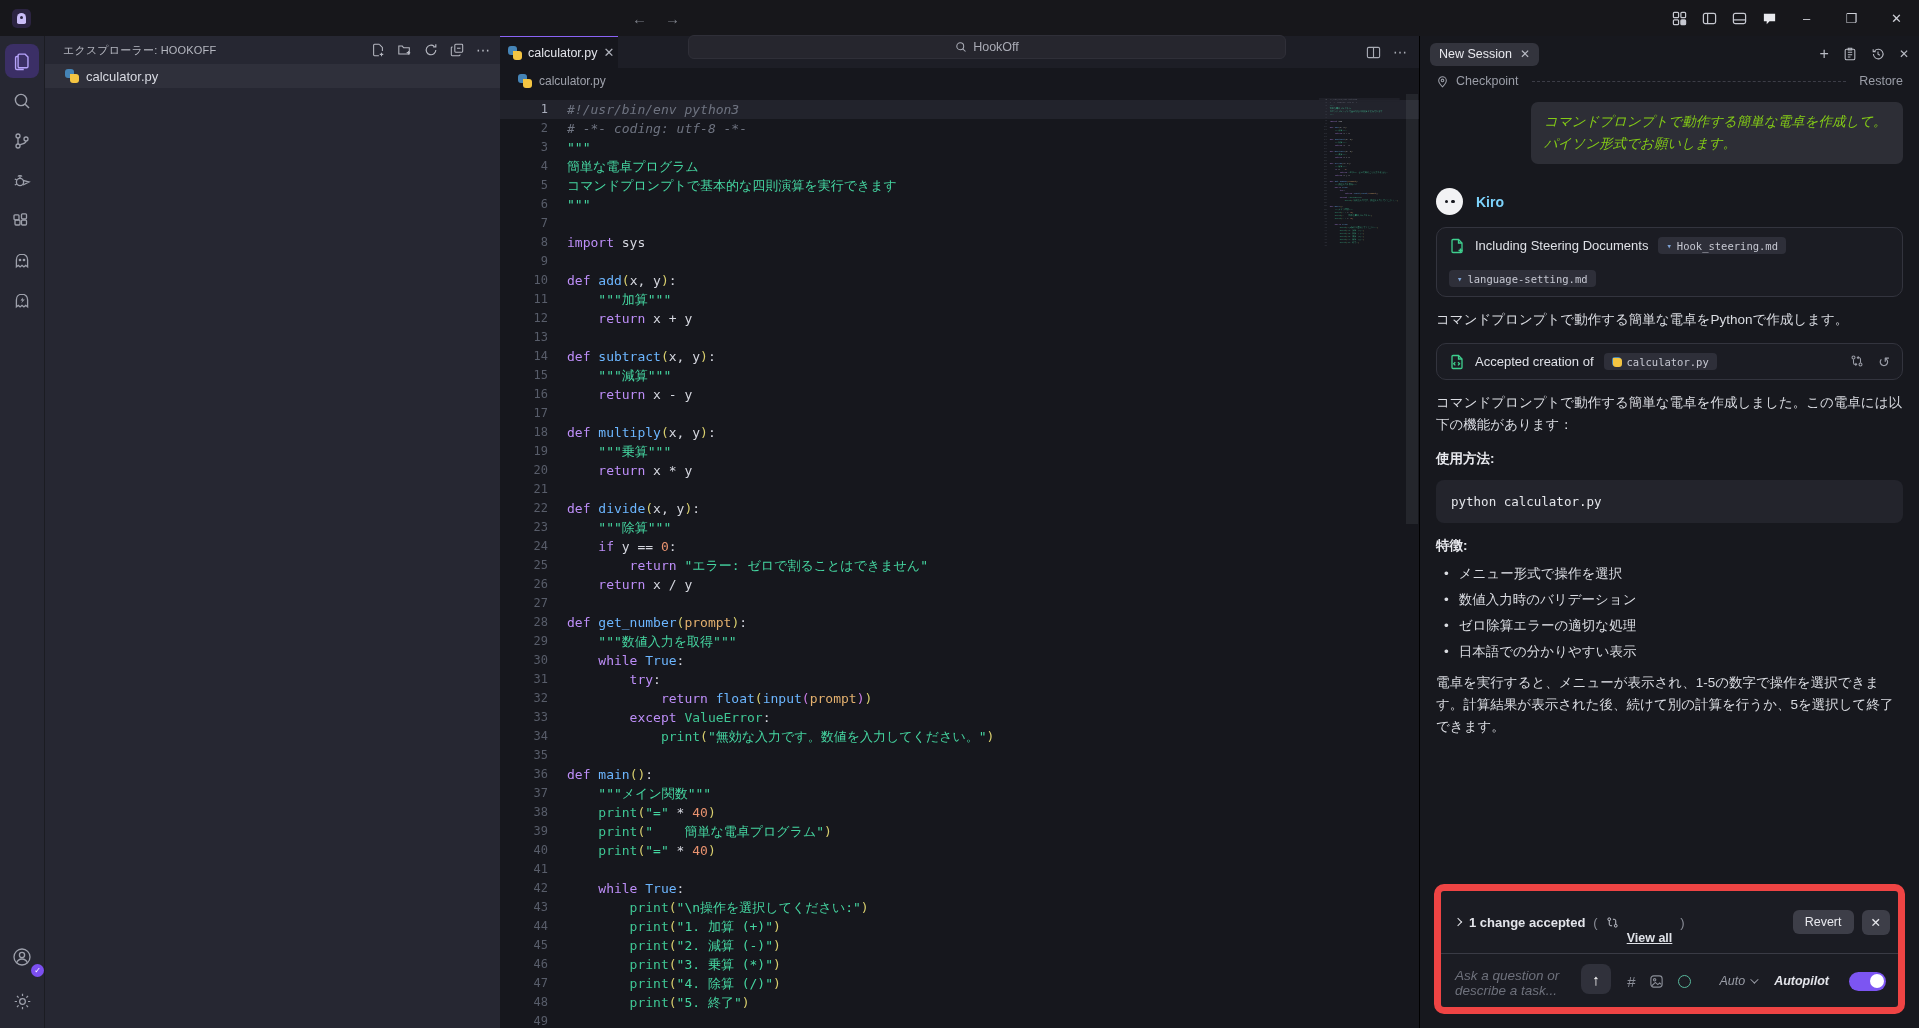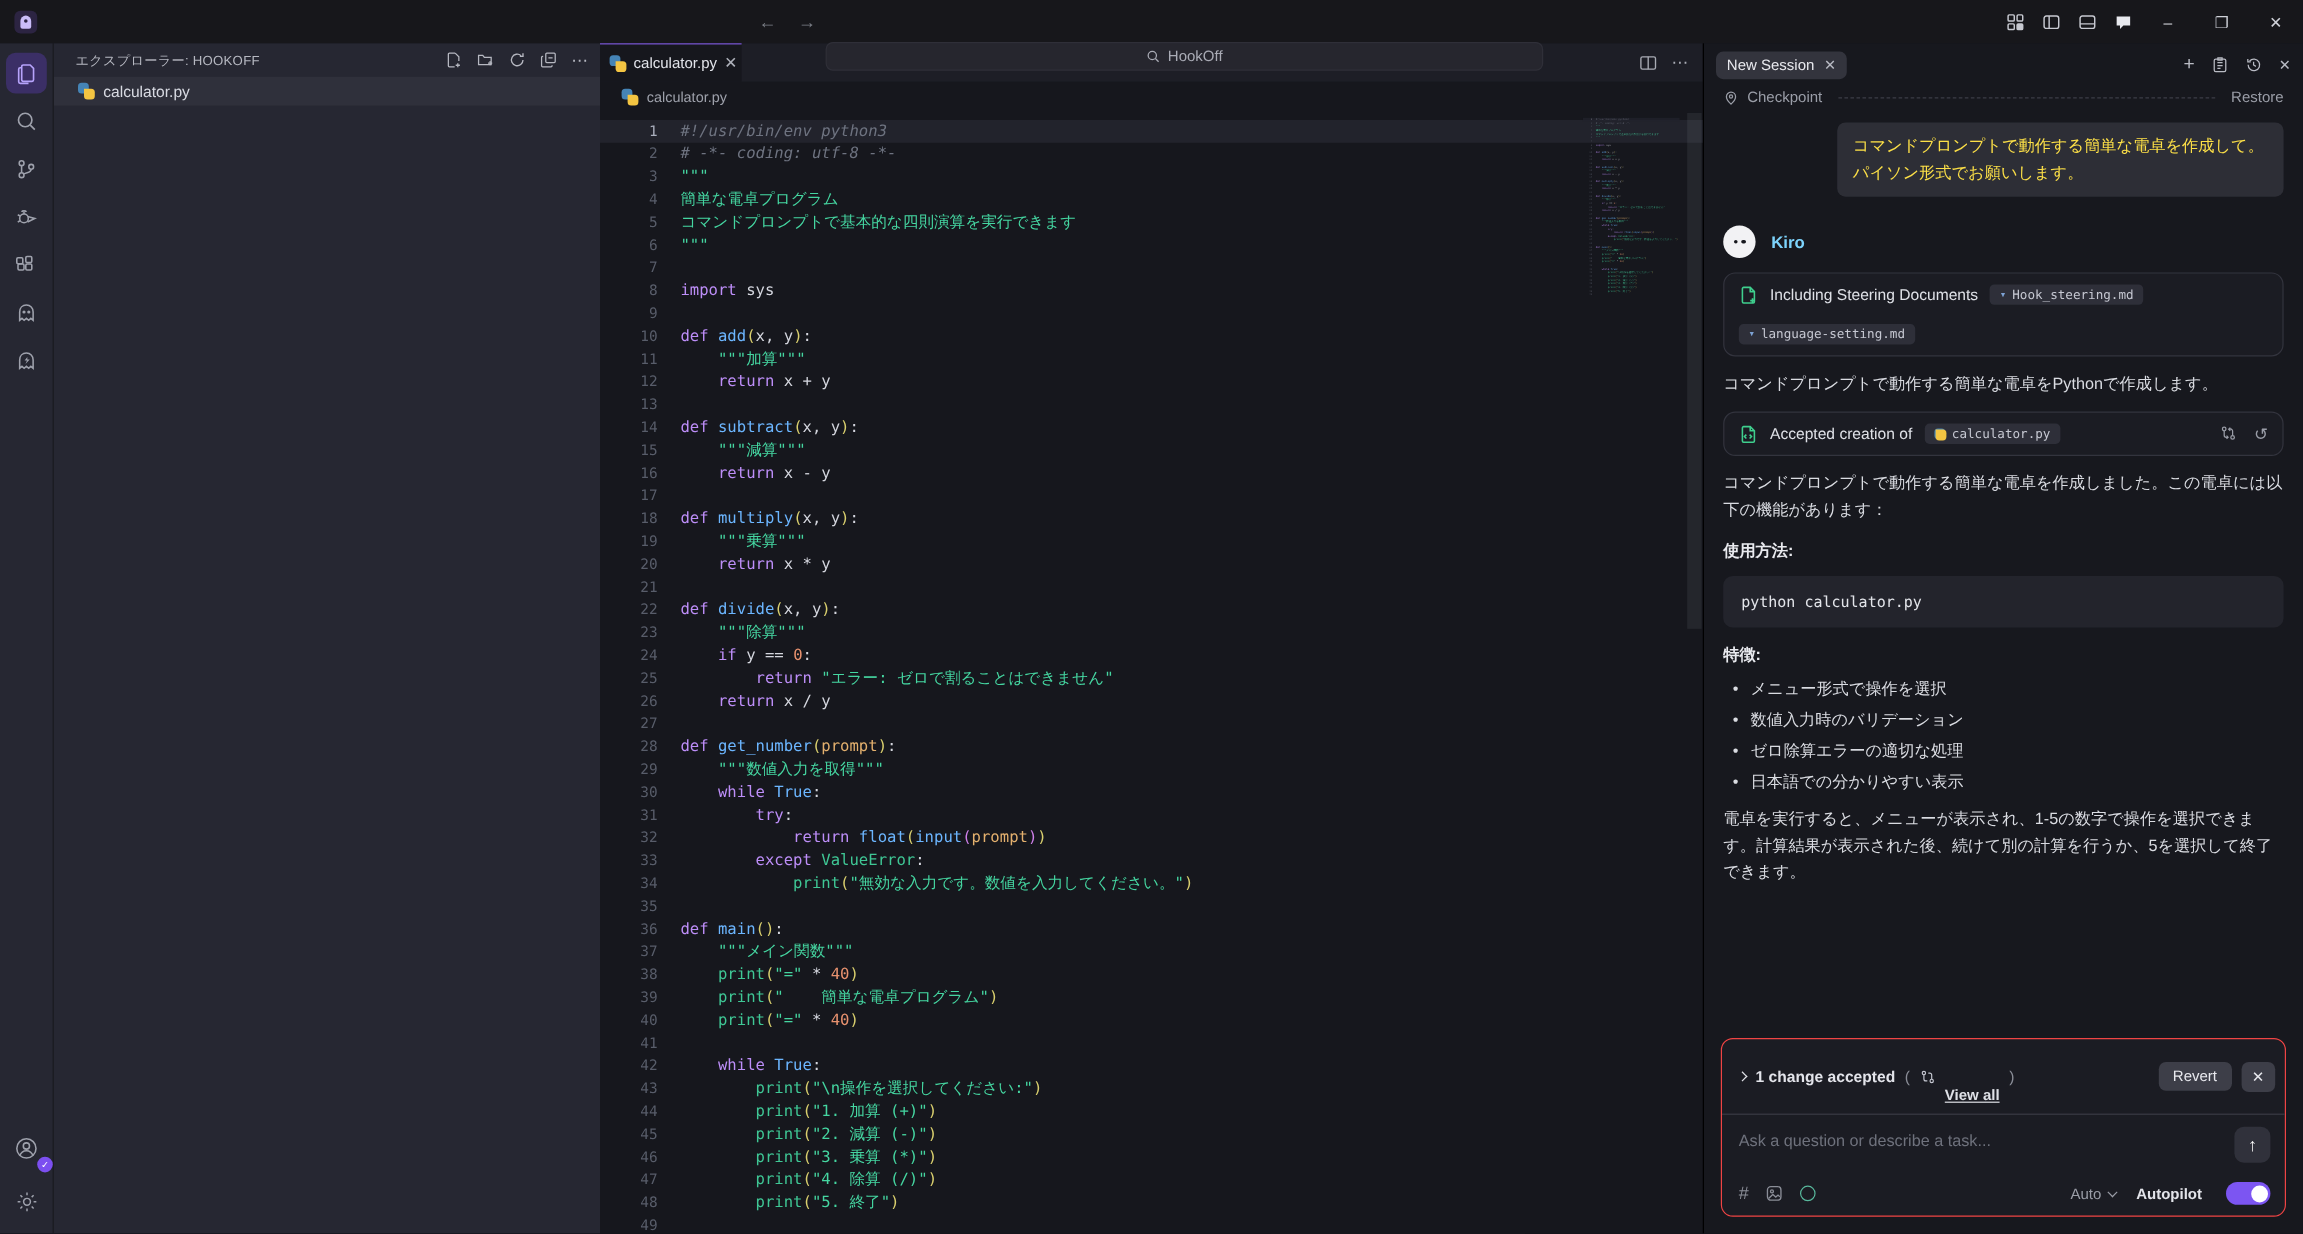--- a/index.html
+++ b/index.html
@@ -89,48 +89,48 @@
   .panel-header { height:30px; display:flex; align-items:center; padding:6px 10px 0 10px; flex:0 0 30px; }
   .session-tab { background:#33343d; border-radius:6px; height:23px; display:flex; align-items:center; gap:8px;
     padding:0 9px; font-size:12.5px; color:#e8e9ee; }
   .session-tab .close { color:#b9bbc4; font-size:12px; }
   .ph-spacer { flex:1; }
   .ph-actions { display:flex; gap:14px; color:#b9bbc4; align-items:center; }
   .checkpoint { height:30px; display:flex; align-items:center; gap:7px; padding:0 16px; color:#9a9da7; font-size:12.5px; flex:0 0 30px; }
   .cp-line { flex:1; border-top:1.5px dashed #3c3d47; margin:0 6px; }
   .chat-scroll { flex:1; overflow:hidden; padding:6px 16px 0 16px; display:flex; flex-direction:column; gap:12px; }
   .user-bubble { align-self:flex-end; background:#2d2e36; border-radius:7px; padding:9px 13px; max-width:372px;
-    line-height:22px; color:#fde047; }
+    line-height:22px; color:#84cc16;font-style:italic; }
   .kiro-row { display:flex; align-items:center; gap:13px; margin-top:12px; }
   .kiro-avatar { width:27px; height:27px; border-radius:50%; background:#f2f2f4; display:flex; align-items:center;
     justify-content:center; gap:3px; }
   .kiro-avatar i { width:3.5px; height:3.5px; border-radius:50%; background:#17181e; }
   .kiro-name { font-weight:bold; font-size:14px; color:#7dd3fc; }
   .card { border:1px solid #33343e; background:#1b1c23; border-radius:10px; padding:9px 12px; display:flex;
     flex-wrap:wrap; align-items:center; gap:8px 10px; color:#dfe1e7; font-size:13px; }
   .chip { background:#2e2f39; border-radius:4px; padding:2.5px 8px; font-family:"DejaVu Sans Mono", monospace;
     font-size:10.5px; color:#c6c8d2; display:inline-flex; align-items:center; gap:5px; }
   .chip .mini { color:#7da2d4; font-size:9px; }
   .card .grow { flex:1; }
   .card-icons { display:flex; gap:14px; color:#9a9da7; }
   .para { line-height:22px; color:#dadce2; }
   .sec-title { font-weight:bold; color:#e9eaef; margin-top:2px; }
   ul.blist { list-style:none; padding-left:8px; display:flex; flex-direction:column; gap:9px; margin:-2px 0 0 0; }
   ul.blist li { display:flex; gap:10px; line-height:17px; color:#dadce2; }
   ul.blist li:before { content:"•"; color:#dadce2; }
   .codeblock { background:#23242c; border-radius:8px; padding:14px 15px; font-family:"DejaVu Sans Mono", monospace;
     font-size:12.5px; color:#e3e5ea; }
-  .bottom-box { margin:8px 14px 14px 14px; border:1px solid #ef4444; border-radius:10px; background:#1b1c23; flex:0 0 auto; }
+  .bottom-box { margin:8px 14px 14px 14px; border:7px solid #ef4444; border-radius:10px; background:#1b1c23; flex:0 0 auto; }
   .changes-bar { display:flex; align-items:center; gap:8px; padding:8px 8px 8px 14px; border-bottom:1px solid #3a3b45;
     font-size:13px; color:#e3e4ea; }
   .changes-bar .paren { color:#8a8d97; }
   .viewall { color:#dfe1e7; text-decoration:underline; font-weight:bold; font-size:12.5px;margin-top:32px; }
   .btn { background:#3d3e48; border-radius:6px; color:#e8e9ee; font-size:12.5px; padding:5px 12px; }
   .btn.sq { padding:5px 9px; }
-  .input-area { padding:10px 12px 9px 14px; display:flex; flex-direction:column; gap:16px; }
+  .input-area { padding:10px 12px 9px 14px; display:flex; gap:16px;font-style:italic; }
   .input-row { display:flex; align-items:flex-start; }
   .placeholder { color:#6e717c; font-size:13.5px; flex:1; padding-top:4px; }
   .send-btn { width:30px; height:30px; border-radius:8px; background:#30313b; color:#fff; display:flex;
     align-items:center; justify-content:center; font-size:15px; }
   .tools-row { display:flex; align-items:center; gap:14px; color:#8a8d97; }
   .hash { font-size:15px; }
   .tools-spacer { flex:1; }
   .auto { display:flex; align-items:center; gap:5px; color:#9a9da7; font-size:12.5px; }
   .autopilot-label { color:#e3e4ea; font-size:12.5px; font-weight:bold; margin-left:4px; }
   .toggle { width:37px; height:19px; border-radius:10px; background:#7c55f2; position:relative; margin-left:6px; }

